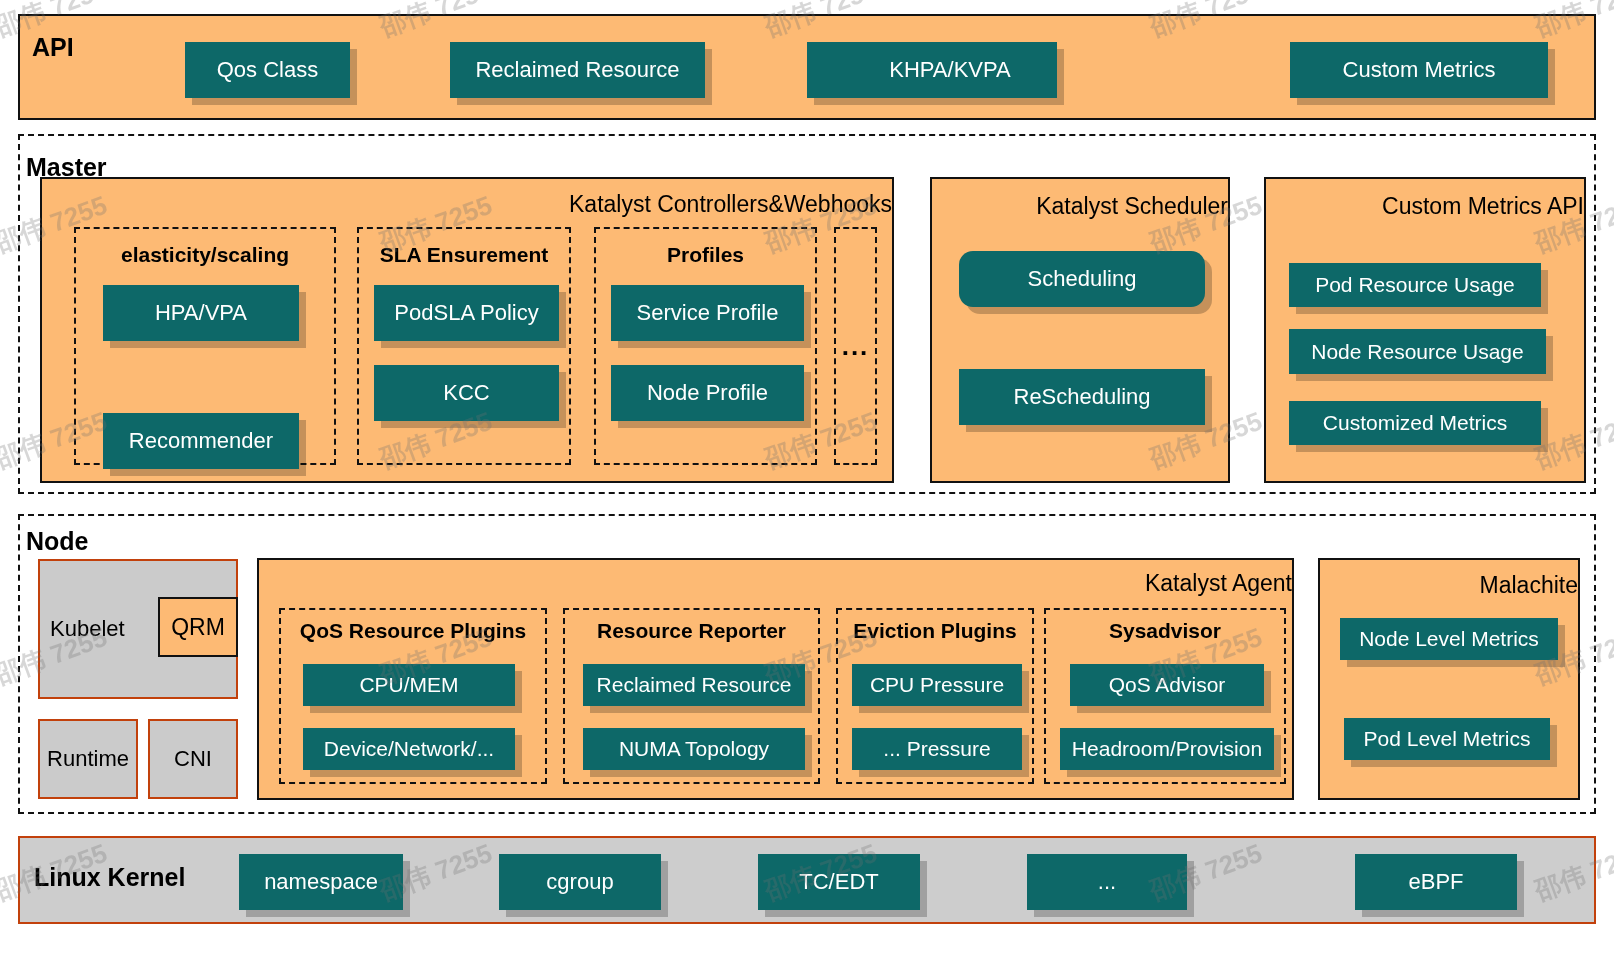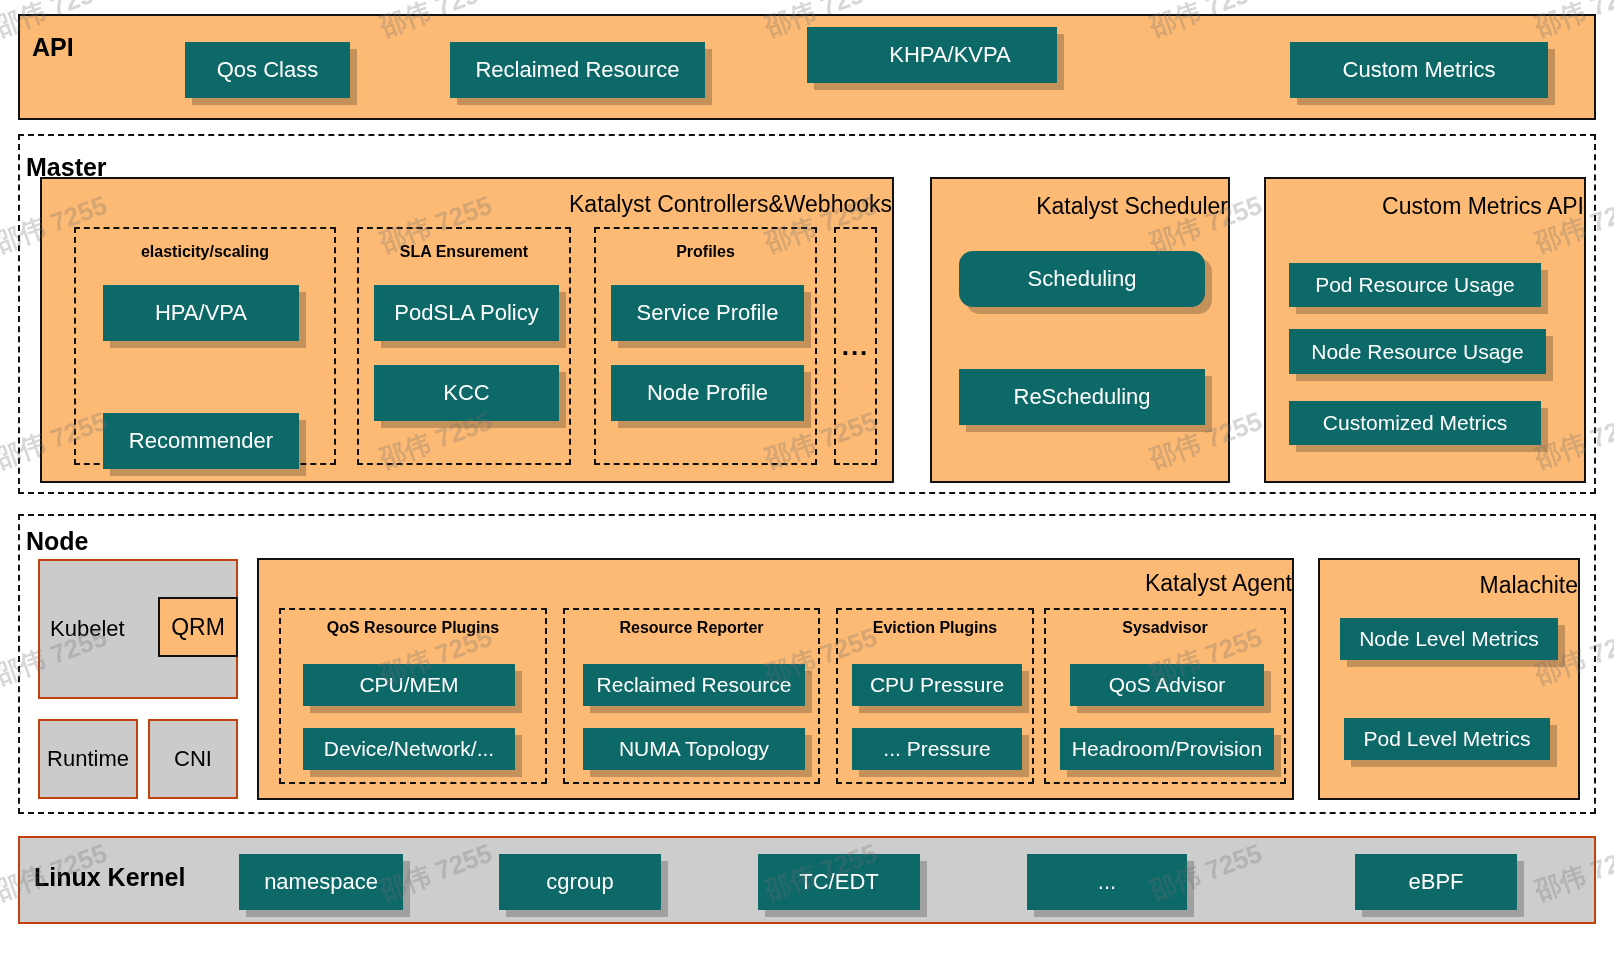--- a/index.html
+++ b/index.html
@@ -4,21 +4,21 @@
 <style>
   html,body{margin:0;padding:0;background:#ffffff;}
   .canvas{
     position:relative;width:1614px;height:954px;background:#ffffff;
     font-family:"Liberation Sans", sans-serif;color:#000;overflow:hidden;
   }
   .teal-box{position:absolute;background:#fdba74;border:2px solid #111;box-sizing:border-box;}
   .dash-box{position:absolute;border:2px dashed #111;box-sizing:border-box;}
   .sec-label{position:absolute;font-weight:bold;font-size:25px;color:#000;line-height:1.1;}
   .box-title{position:absolute;left:0;width:100%;text-align:right;font-weight:normal;font-size:23px;color:#000;}
-  .group-title{position:absolute;left:0;width:100%;text-align:center;font-weight:bold;font-size:16px;color:#000;}
+  .group-title{position:absolute;left:0;width:100%;text-align:center;font-weight:bold;font-size:21px;color:#000;}
   .btn{
     position:absolute;background:#0d6868;color:#fff;display:flex;align-items:center;justify-content:center;
     box-shadow:7px 7px 0 rgba(0,0,0,0.22);box-sizing:border-box;text-align:center;white-space:nowrap;
   }
   .btn-lg{font-size:22px;}
   .btn-sm{font-size:21px;}
   .gray-box{
     position:absolute;background:#cbcbcb;border:2px solid #c2410c;box-sizing:border-box;
     display:flex;align-items:center;justify-content:center;font-size:22px;color:#000;
   }
@@ -30,21 +30,21 @@
 </style>
 </head>
 <body>
 
 <div class="canvas">
 
   <div class="teal-box" style="left:18px;top:14px;width:1578px;height:106px;">
     <span class="sec-label" style="left:12px;top:18px;">API</span>
     <div class="btn btn-lg" style="left:165px;top:26px;width:165px;height:56px;">Qos Class</div>
     <div class="btn btn-lg" style="left:430px;top:26px;width:255px;height:56px;">Reclaimed Resource</div>
-    <div class="btn btn-lg" style="left:787px;top:11px;width:250px;height:56px;padding-left:36px;">KHPA/KVPA</div>
+    <div class="btn btn-lg" style="left:787px;top:26px;width:250px;height:56px;padding-left:36px;">KHPA/KVPA</div>
     <div class="btn btn-lg" style="left:1270px;top:26px;width:258px;height:56px;">Custom Metrics</div>
   </div>
 
   <div class="dash-box" style="left:18px;top:134px;width:1578px;height:360px;">
     <span class="sec-label" style="left:6px;top:18px;">Master</span>
 
     <div class="teal-box" style="left:20px;top:41px;width:854px;height:306px;">
       <span class="box-title" style="top:12px;">Katalyst Controllers&amp;Webhooks</span>
 
       <div class="dash-box" style="left:32px;top:48px;width:262px;height:238px;">

